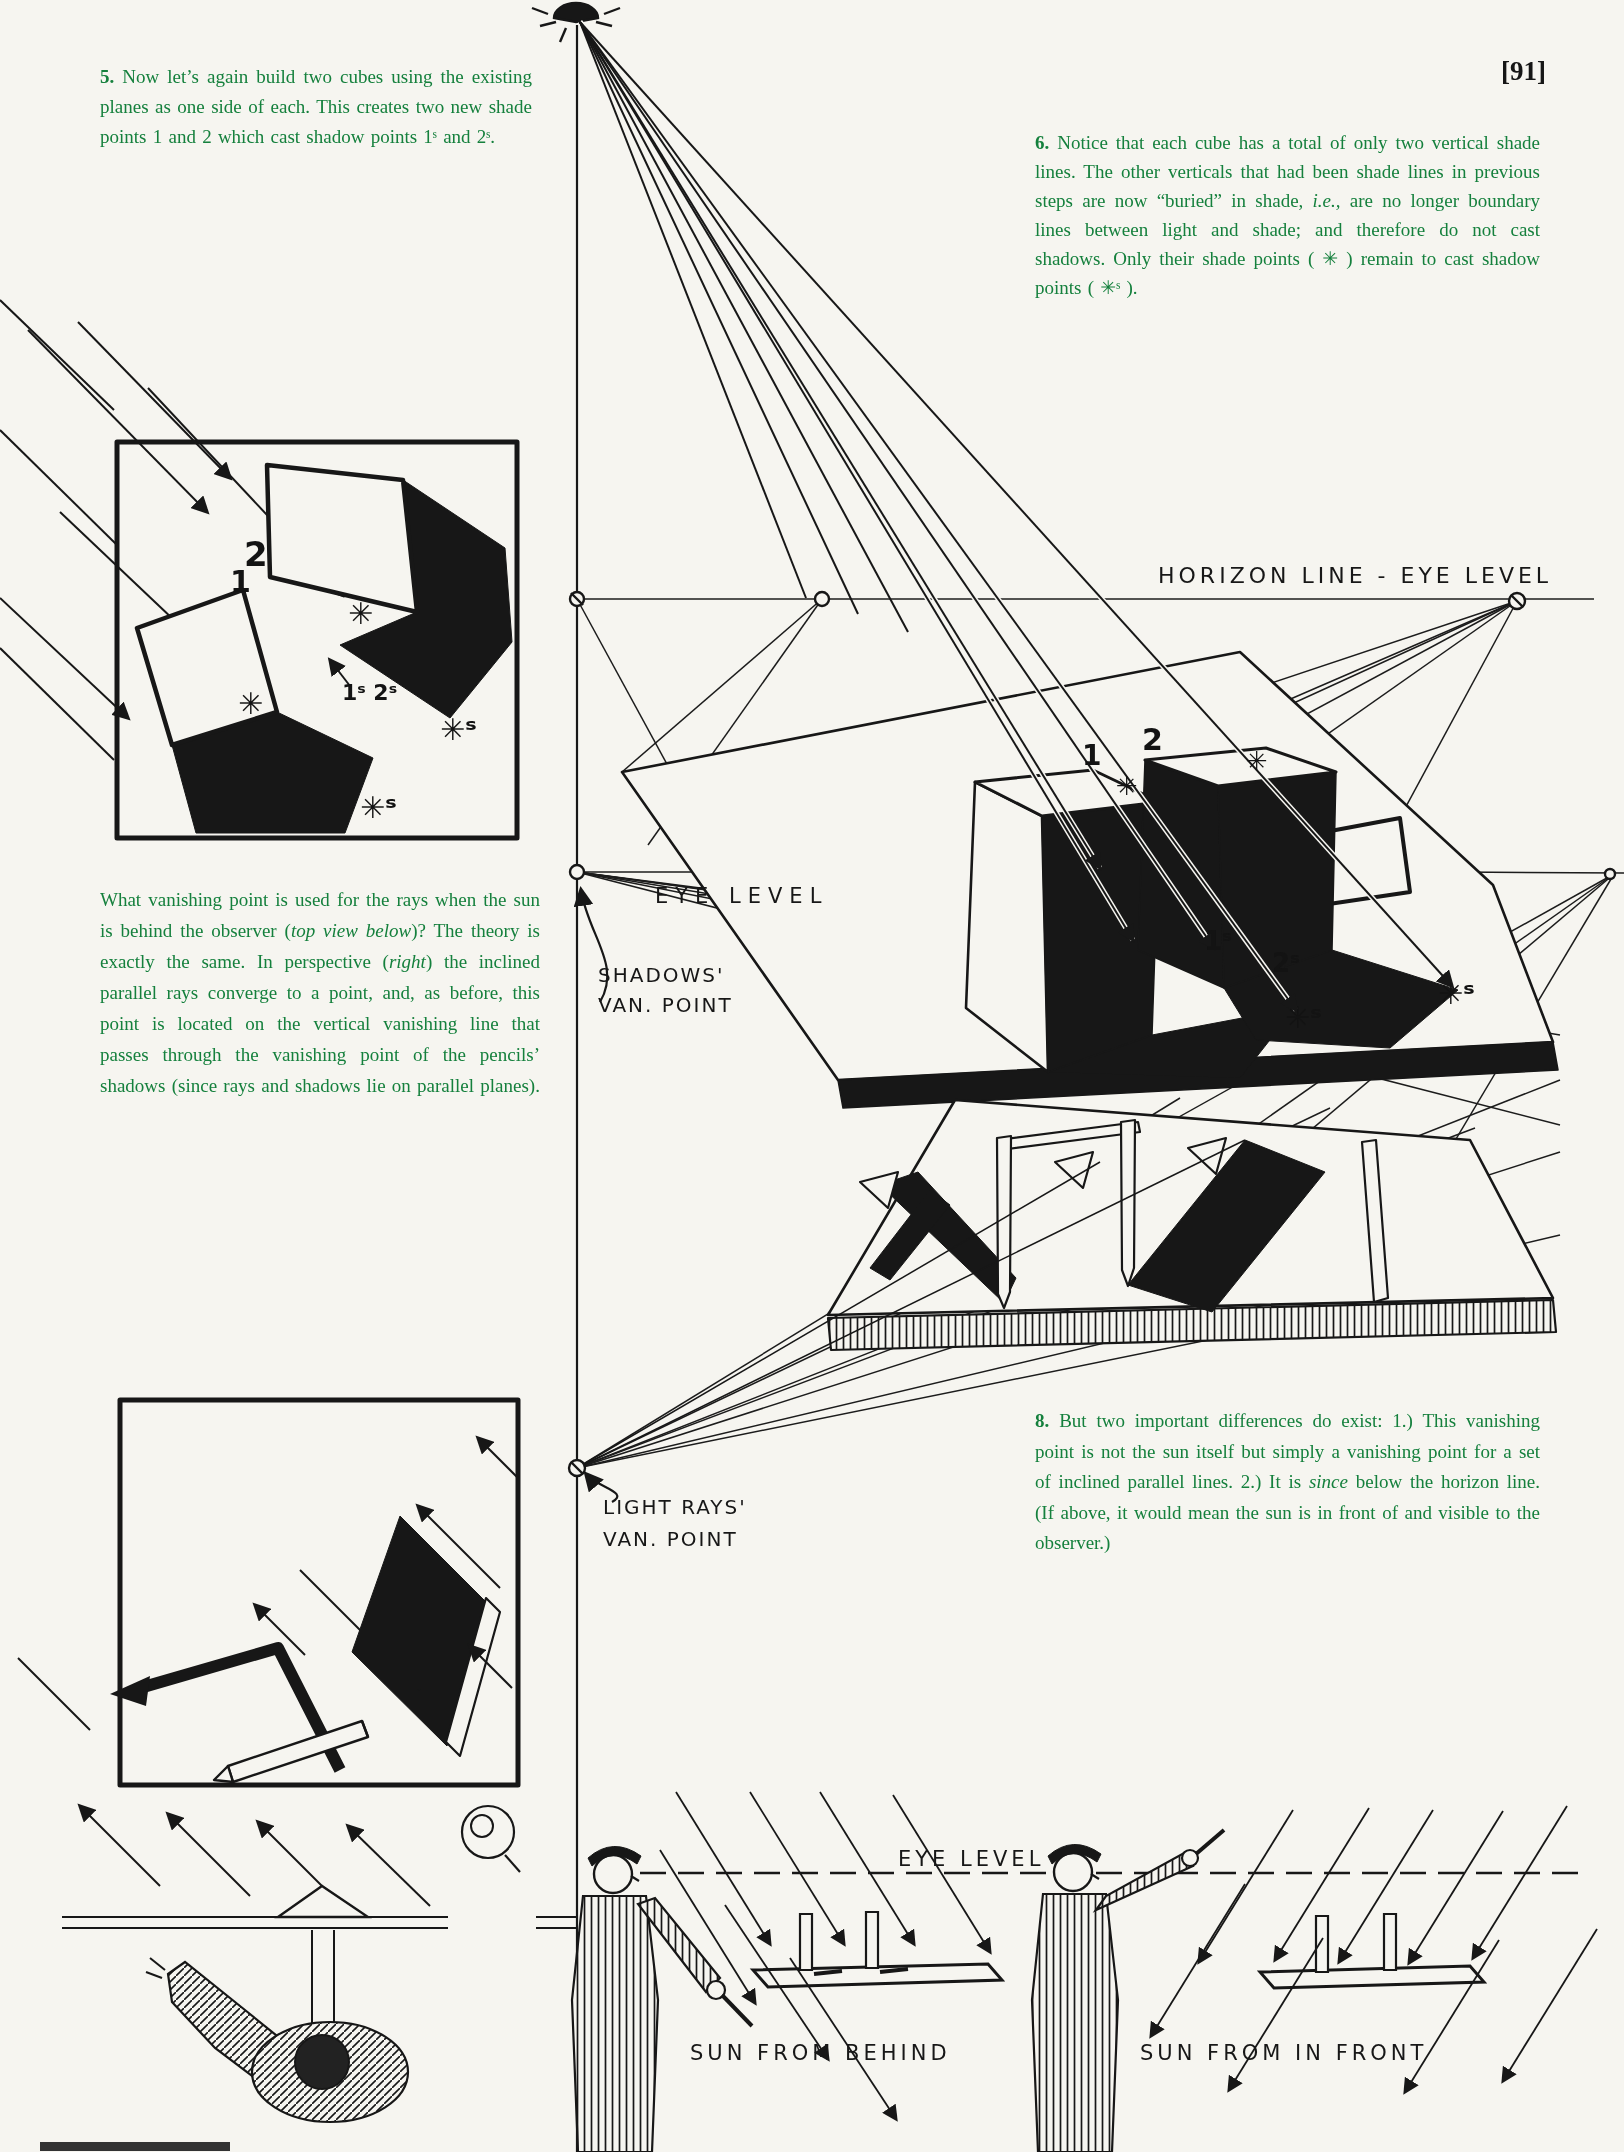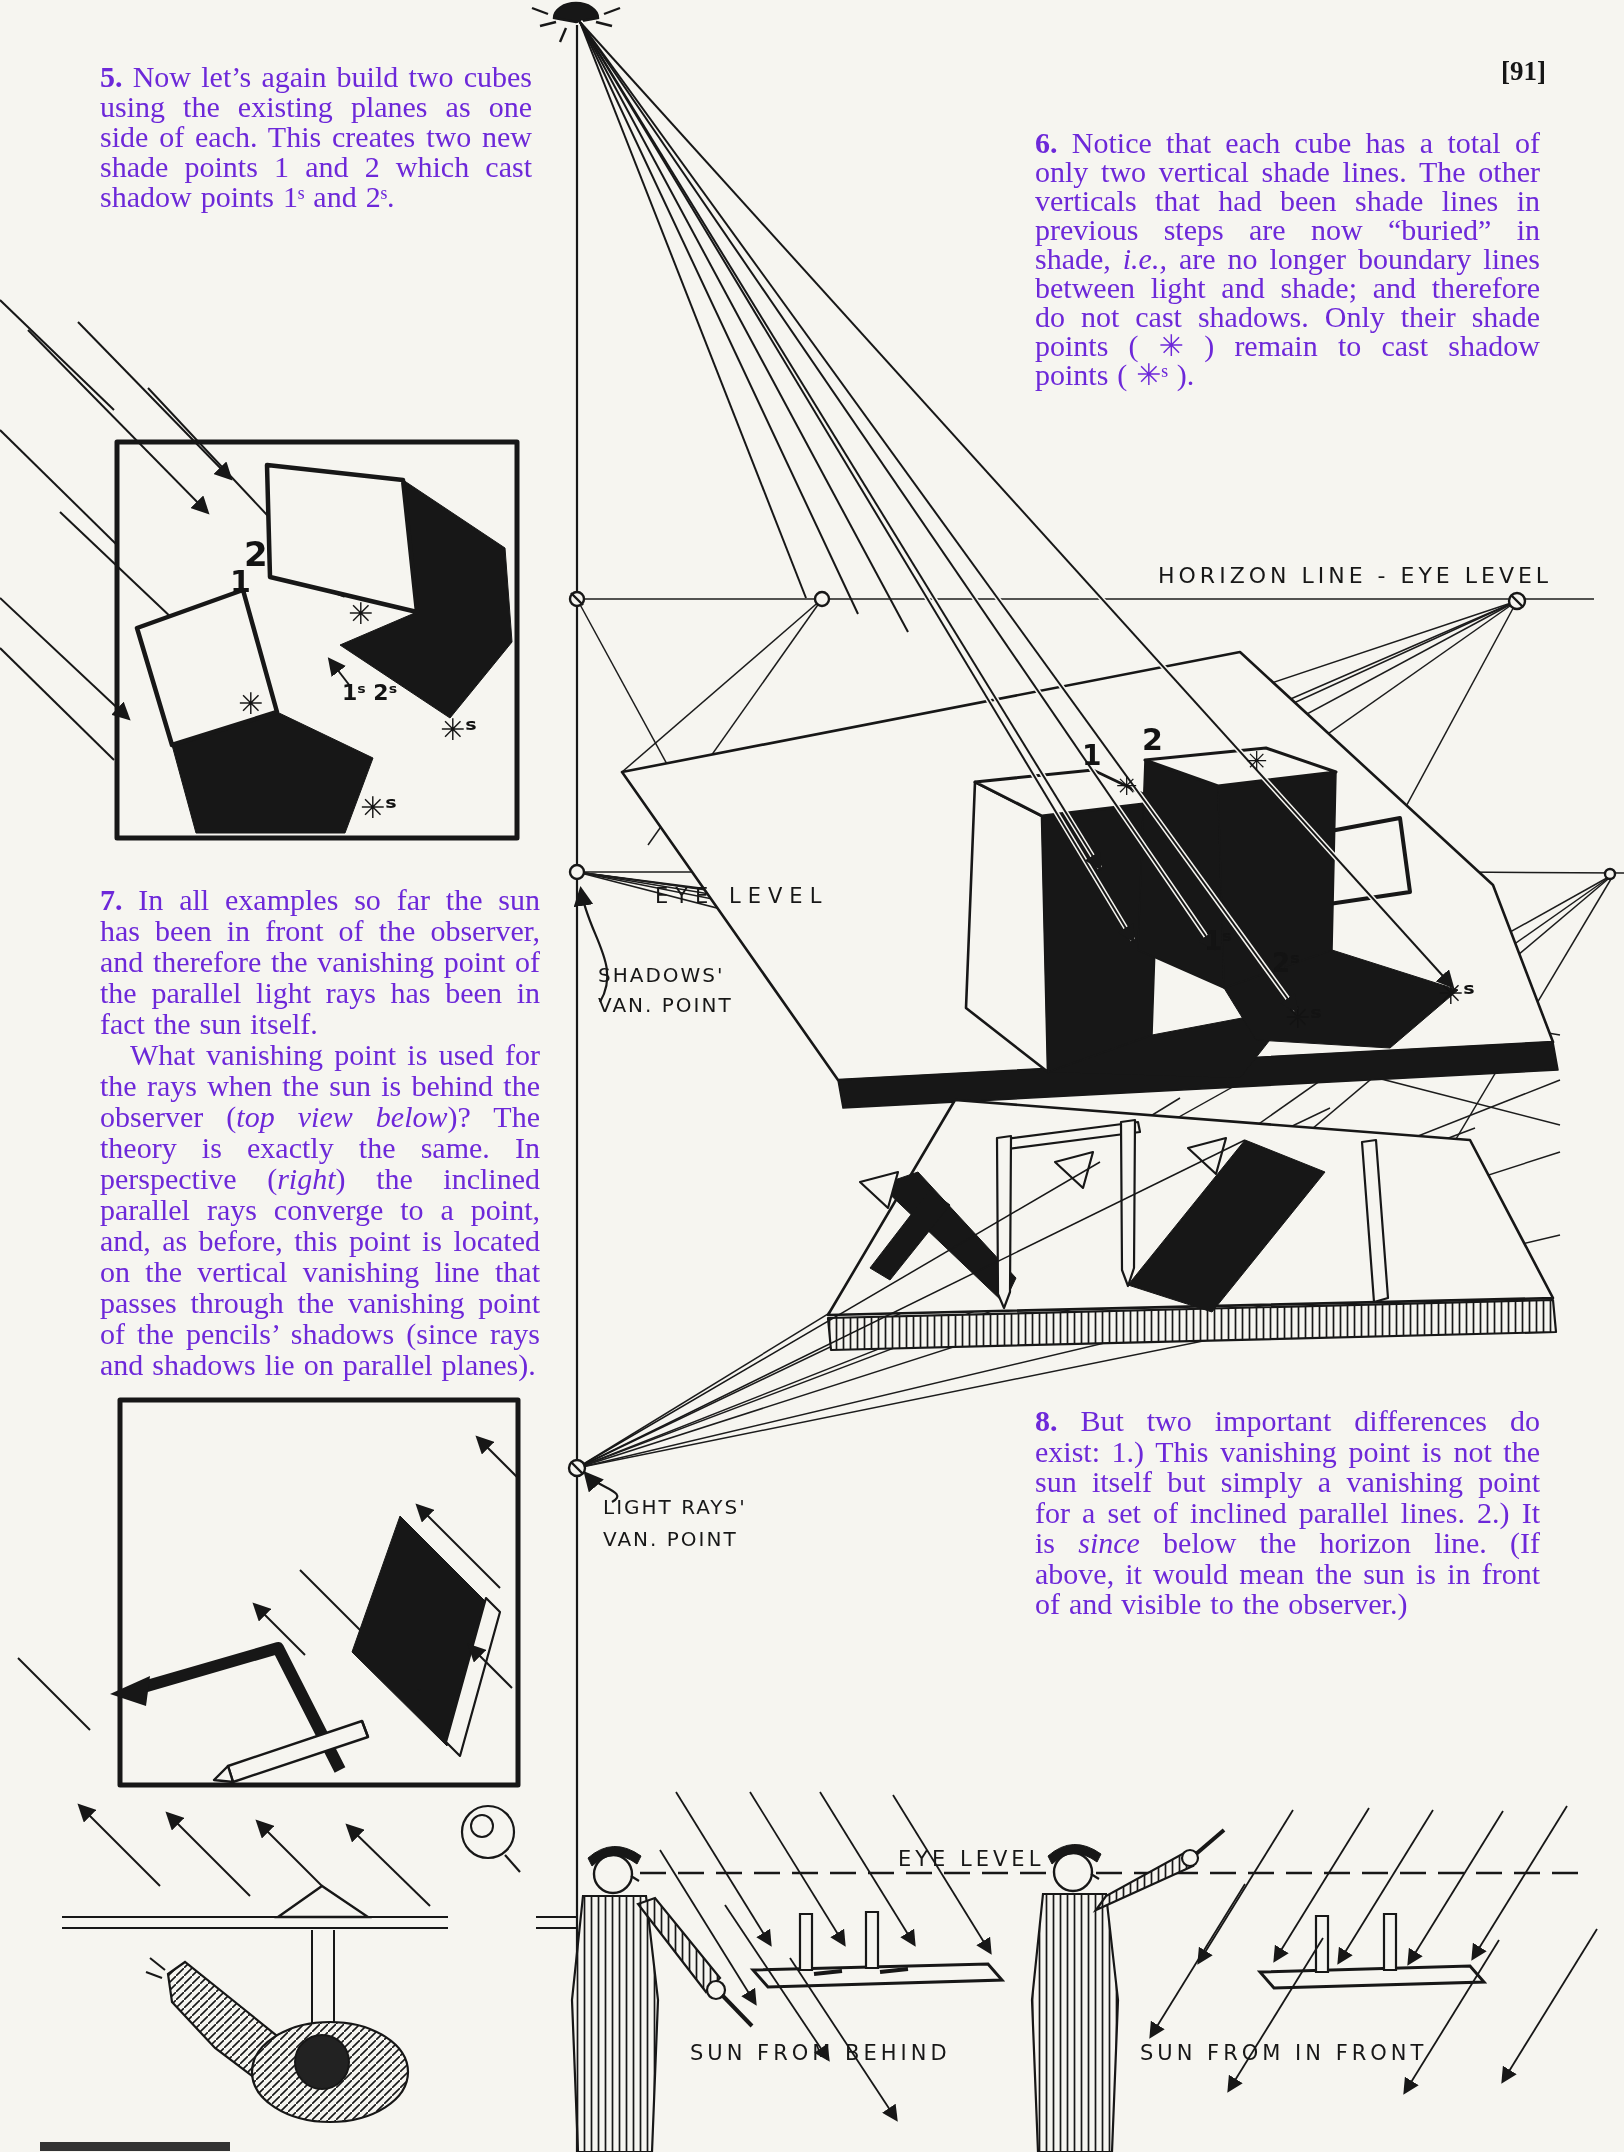--- a/index.html
+++ b/index.html
@@ -1,20 +1,20 @@
 <!DOCTYPE html>
 <html><head>
 <meta charset="utf-8">
 <style>
   html,body{margin:0;padding:0;background:#e8e6e0;}
   #page{position:relative;width:1624px;height:2152px;background:#f6f5f0;overflow:hidden;
         font-family:"Liberation Serif",serif;color:#161616;}
   #fig{position:absolute;left:0;top:0;width:1624px;height:2152px;}
-  .tb{position:absolute;font-size:30px;line-height:30px;text-align:justify;
-      color:#6d28d9;word-spacing:1.5px;}
+  .tb{position:absolute;font-size:19px;line-height:30px;text-align:justify;
+      color:#15803d;word-spacing:1.5px;}
   .tb p{margin:0;}
   .tb p + p{text-indent:30px;}
   .b{font-weight:bold;}
   .i{font-style:italic;}
   #pagenum{position:absolute;left:1436px;top:56px;width:110px;text-align:right;
            font-size:27px;font-weight:bold;}
   .handlbl{font-family:"DejaVu Sans",sans-serif;fill:#171717;}
   .marklbl{font-family:"DejaVu Sans",sans-serif;font-weight:bold;fill:#131313;}
 </style>
 </head>
@@ -313,21 +313,20 @@
 
 <div class="tb" style="left:100px;top:62px;width:432px;">
   <p><span class="b">5. </span><span>Now let’s again build two cubes using the existing planes as one side of each. This creates two new shade points 1 and 2 which cast shadow points 1ˢ and 2ˢ.</span></p>
 </div>
 
 <div class="tb" style="left:1035px;top:128px;width:505px;line-height:29px;">
   <p><span class="b">6. </span><span>Notice that each cube has a total of only two vertical shade lines. The other verticals that had been shade lines in previous steps are now “buried” in shade, </span><span class="i">i.e.,</span><span> are no longer boundary lines between light and shade; and therefore do not cast shadows. Only their shade points ( ✳ ) remain to cast shadow points ( ✳ˢ ).</span></p>
 </div>
 
 <div class="tb" style="left:100px;top:884px;width:440px;line-height:31px;">
-  <p><span class="b">7. </span><span>In all examples so far the sun has been in front of the observer, and therefore the vanishing point of the parallel light rays has been in fact the sun itself.</span></p>
   <p><span>What vanishing point is used for the rays when the sun is behind the observer (</span><span class="i">top view below</span><span>)? The theory is exactly the same. In perspective (</span><span class="i">right</span><span>) the inclined parallel rays converge to a point, and, as before, this point is located on the vertical vanishing line that passes through the vanishing point of the pencils’ shadows (since rays and shadows lie on parallel planes).</span></p>
 </div>
 
 <div class="tb" style="left:1035px;top:1406px;width:505px;line-height:30.5px;">
   <p><span class="b">8. </span><span>But two important differences do exist: 1.) This vanishing point is not the sun itself but simply a vanishing point for a set of inclined parallel lines. 2.) It is </span><span class="i">since</span><span> below the horizon line. (If above, it would mean the sun is in front of and visible to the observer.)</span></p>
 </div>
 
 </div>
 
 </body></html>

